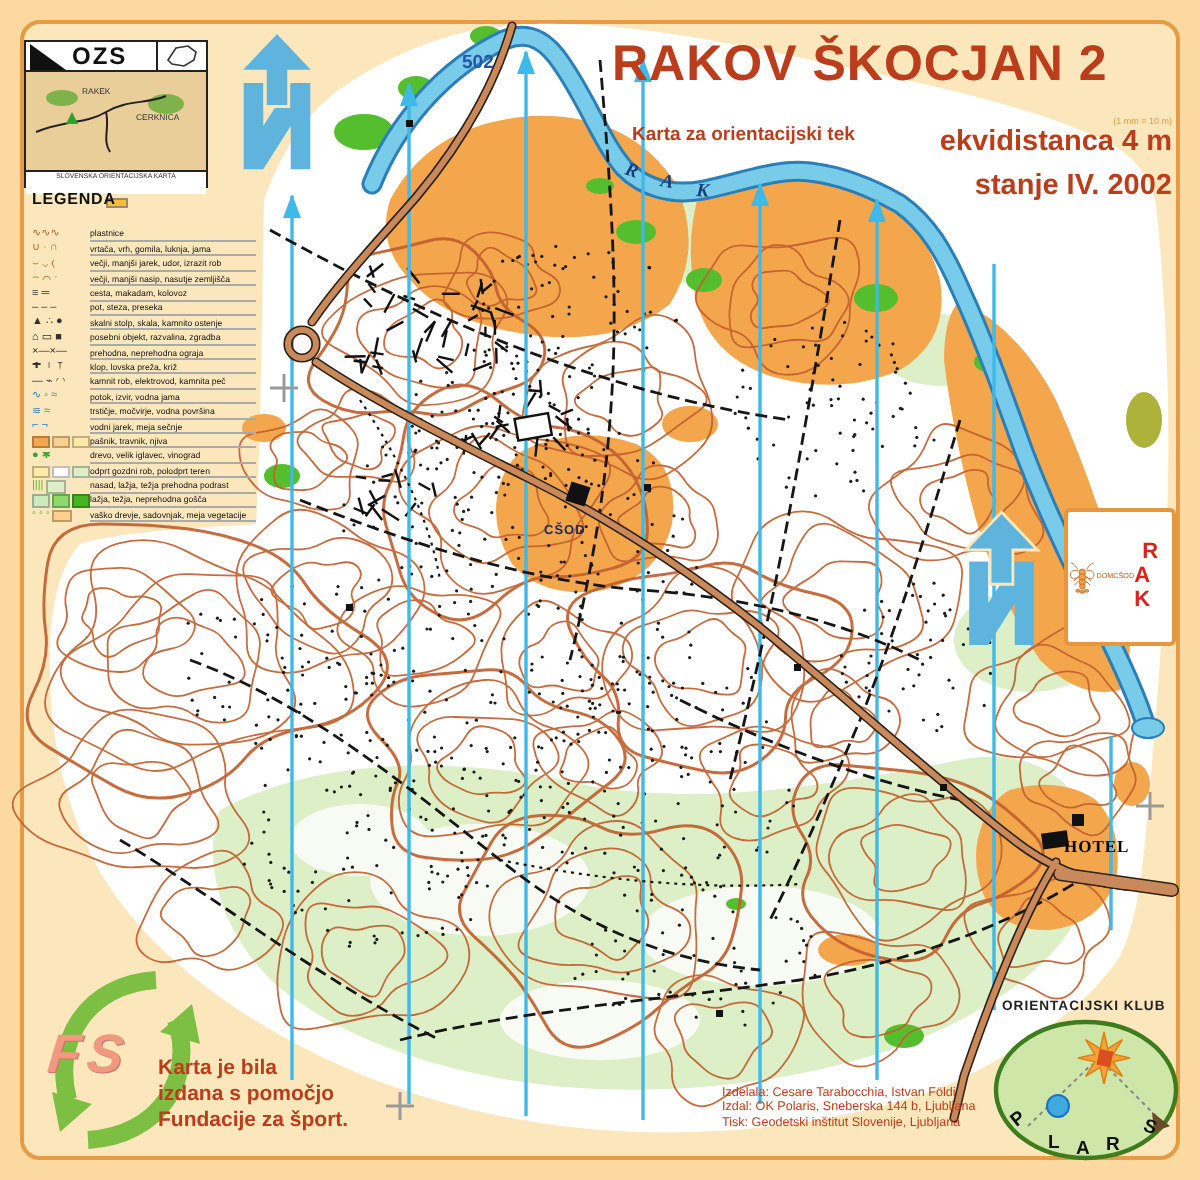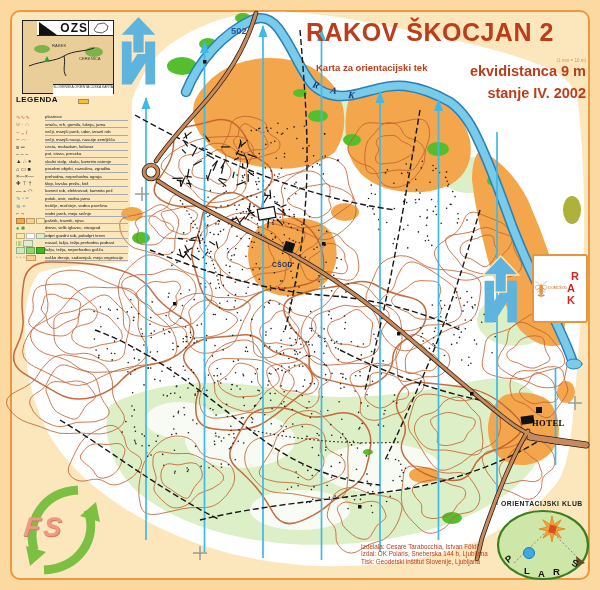--- a/index.html
+++ b/index.html
@@ -3,22 +3,22 @@
 <meta charset="utf-8">
 <style>
   html,body{margin:0;padding:0;background:#FBD9A1;}
   .page{position:relative;width:600px;height:590px;background:#FBD9A1;overflow:hidden;
         font-family:"Liberation Sans",sans-serif;}
   .frame{position:absolute;left:10px;top:10px;width:576px;height:566px;background:#FCE7BC;
          border:2px solid #E89A45;border-radius:10px;}
   svg.mapcanvas{position:absolute;left:0;top:0;}
 
   
-  .ozs{position:absolute;left:22px;top:20px;width:92px;height:74px;background:#E9CE9A;
-       border:1.5px solid #222;display:flex;flex-direction:column;box-sizing:border-box;align-items:flex-end;}
+  .ozs{position:absolute;left:12px;top:20px;width:92px;height:74px;background:#E9CE9A;
+       border:1.5px solid #222;display:flex;flex-direction:column;box-sizing:border-box;}
   .ozs-head{height:17px;background:#fff;border-bottom:1px solid #222;display:flex;align-items:center;}
   .ozs-tri{width:0;height:0;border-left:18px solid #111;border-top:13px solid transparent;margin:1px 3px 0 2px;}
   .ozs-acronym{font-weight:bold;font-size:12px;letter-spacing:1px;color:#111;flex:1;}
   .ozs-slov{width:24px;height:100%;border-left:1px solid #222;background:#fff;display:flex;align-items:center;justify-content:center;}
   .ozs-body{flex:1;position:relative;}
   .ozs-foot{height:11px;background:#fff;border-top:1px solid #222;text-align:center;}
   .ozs-foot-text{font-size:3.4px;color:#333;display:block;line-height:5px;}
   .ozs-chip{display:inline-block;width:9px;height:3px;background:#F2C230;border:.5px solid #987;}
 
   
@@ -1376,32 +1376,37 @@
           <span class="llab">vaško drevje, sadovnjak, meja vegetacije</span>
         </div>
       </div>
   </div>
 
   <div class="title-block">
     <div class="map-title">RAKOV ŠKOCJAN 2</div>
     <div class="subtitle">Karta za orientacijski tek</div>
     <div class="scale-col">
       <div class="scale-note">(1 mm = 10 m)</div>
-      <div class="scale-line">ekvidistanca 9 m</div>
+      <div class="scale-line">ekvidistanca 4 m</div>
       <div class="scale-line status-line">stanje IV. 2002</div>
     </div>
   </div>
 
   <svg class="fs-arrows" width="84" height="104" viewBox="0 0 84 104">
     <path d="M60,14 C26,16 8,44 16,74" fill="none" stroke="#7CBF43" stroke-width="9"></path>
     <polygon points="8,70 28,76 12,90" fill="#7CBF43"></polygon>
     <path d="M26,94 C62,92 80,62 70,34" fill="none" stroke="#7CBF43" stroke-width="9"></path>
     <polygon points="62,40 78,26 82,46" fill="#7CBF43"></polygon>
   </svg>
   <div class="fs-letters">FS</div>
+  <div class="fs-lines">
+    <div>Karta je bila</div>
+    <div>izdana s pomočjo</div>
+    <div>Fundacije za šport.</div>
+  </div>
 
   <div class="club-label">ORIENTACIJSKI KLUB</div>
   <svg class="polaris-logo" width="94" height="74" viewBox="0 0 94 74">
     <ellipse cx="47" cy="37" rx="45" ry="34" fill="#CEE7A9" stroke="#3E7D1E" stroke-width="2.2"></ellipse>
     <line x1="18" y1="55" x2="50" y2="24" stroke="#888" stroke-width="1" stroke-dasharray="2 2"></line>
     <line x1="58" y1="26" x2="82" y2="50" stroke="#888" stroke-width="1" stroke-dasharray="2 2"></line>
     <polygon id="polaris-star" fill="#F2A33C" stroke="#E08214" stroke-width="0.8" points="56.0,8.0 57.9,16.4 65.2,11.8 60.6,19.1 69.0,21.0 60.6,22.9 65.2,30.2 57.9,25.6 56.0,34.0 54.1,25.6 46.8,30.2 51.4,22.9 43.0,21.0 51.4,19.1 46.8,11.8 54.1,16.4"></polygon>
     <rect x="53" y="17" width="7" height="8" fill="#D94F1E" transform="rotate(12 56 21)"></rect>
     <circle cx="33" cy="45" r="5.5" fill="#3FA9E0" stroke="#1C75BC" stroke-width="1"></circle>
     <polygon points="80,48 89,55 81,58" fill="#6B4A2B"></polygon>

